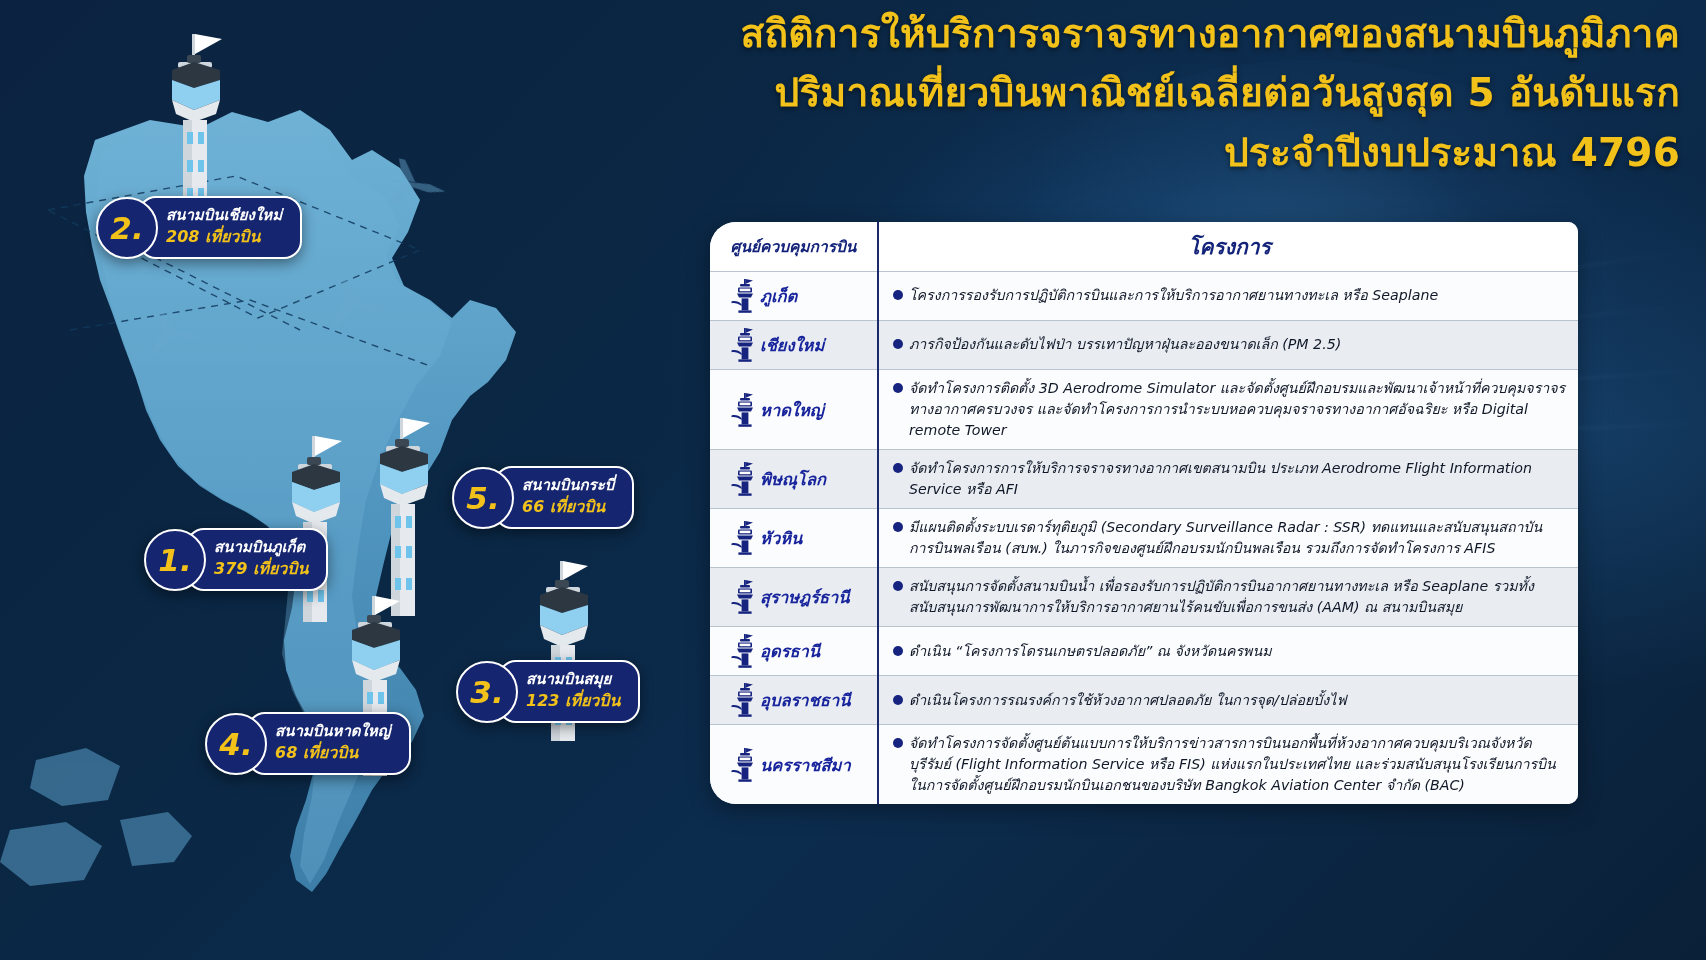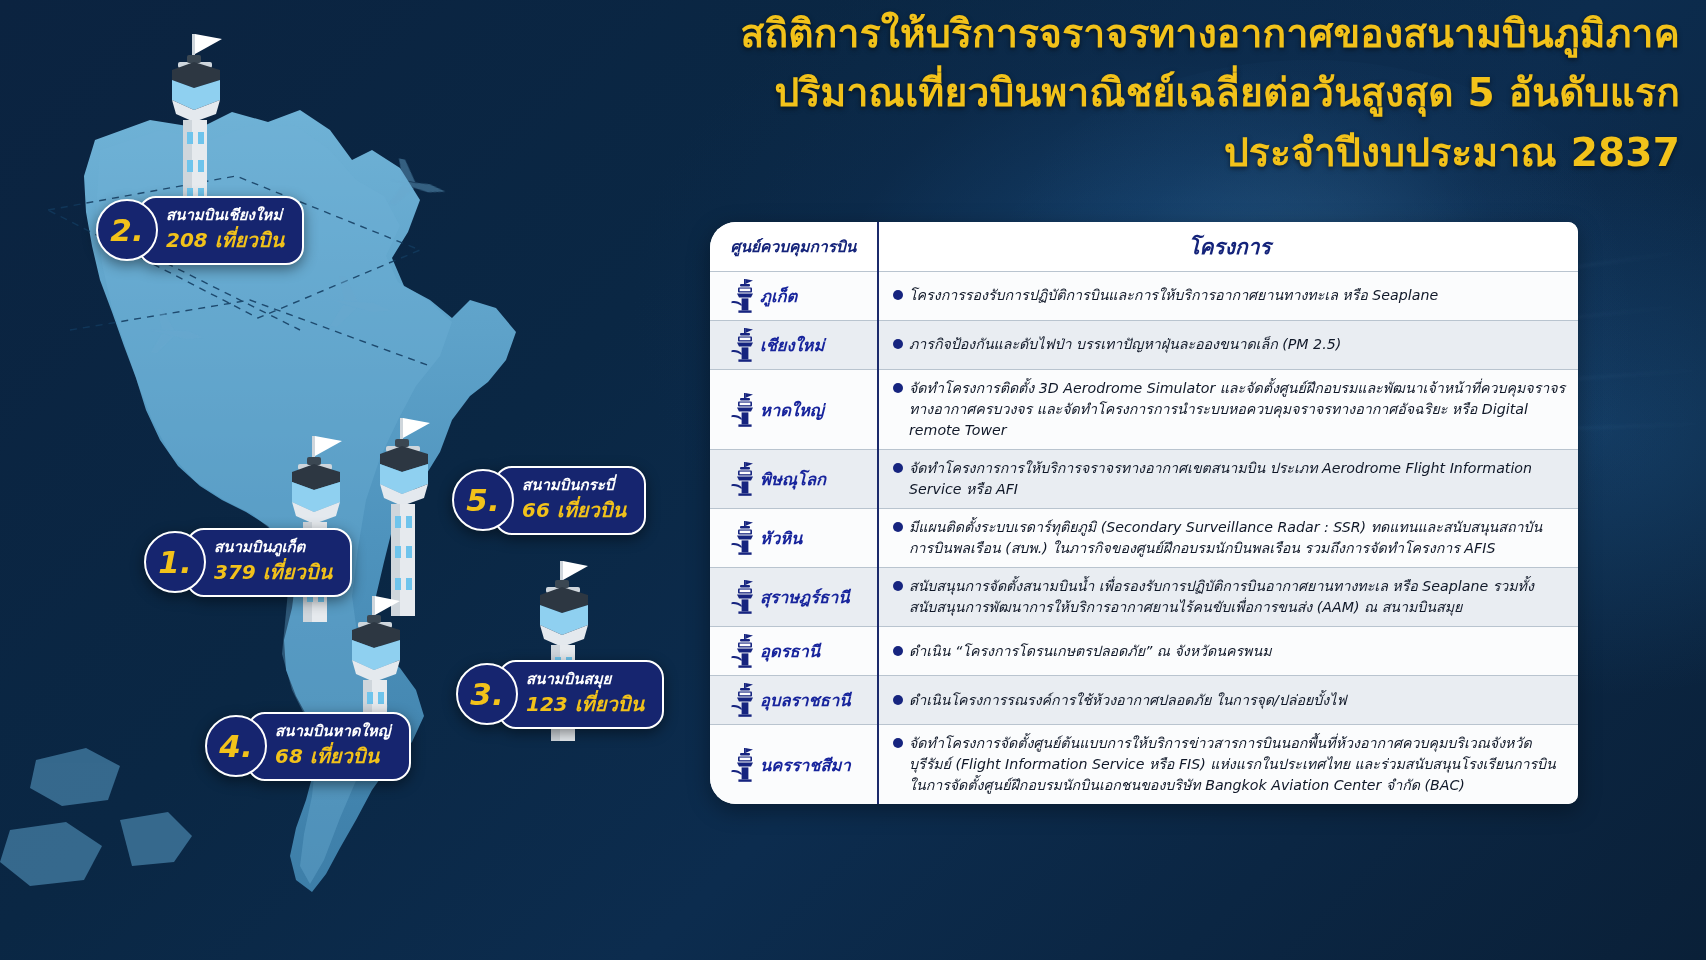--- a/index.html
+++ b/index.html
@@ -136,21 +136,21 @@
     border-radius: 18px;
     padding: 7px 18px 8px 26px;
     min-height: 46px;
     display: flex; flex-direction: column; justify-content: flex-start;
   }
   .callout .body .aname {
     color: #ffffff; font-size: 15px; font-style: italic; font-weight: bold;
     white-space: nowrap; line-height: 1.42;
   }
   .callout .body .aflights {
-    color: #F2C21A; font-size: 20px; font-style: italic; font-weight: bold;
+    color: #F2C21A; font-size: 16px; font-style: italic; font-weight: bold;
     white-space: nowrap; line-height: 1.42;
   }
 
   .tower-marker { position: absolute; }
 </style>
 </head>
 <body>
 
 <div id="stage">
 
@@ -353,21 +353,21 @@
     <div class="rank">4.</div>
     <div class="body">
       <div class="aname">สนามบินหาดใหญ่</div>
       <div class="aflights">68 เที่ยวบิน</div>
     </div>
   </div>
 
   <div id="title-block">
     <div class="title-line">สถิติการให้บริการจราจรทางอากาศของสนามบินภูมิภาค</div>
     <div class="title-line">ปริมาณเที่ยวบินพาณิชย์เฉลี่ยต่อวันสูงสุด 5 อันดับแรก</div>
-    <div class="title-line">ประจำปีงบประมาณ 2837</div>
+    <div class="title-line">ประจำปีงบประมาณ 4796</div>
   </div>
 
   <div id="table-card">
     <table class="projects">
       <thead>
         <tr>
           <th class="col-center">ศูนย์ควบคุมการบิน</th>
           <th class="col-proj">โครงการ</th>
         </tr>
       </thead>

